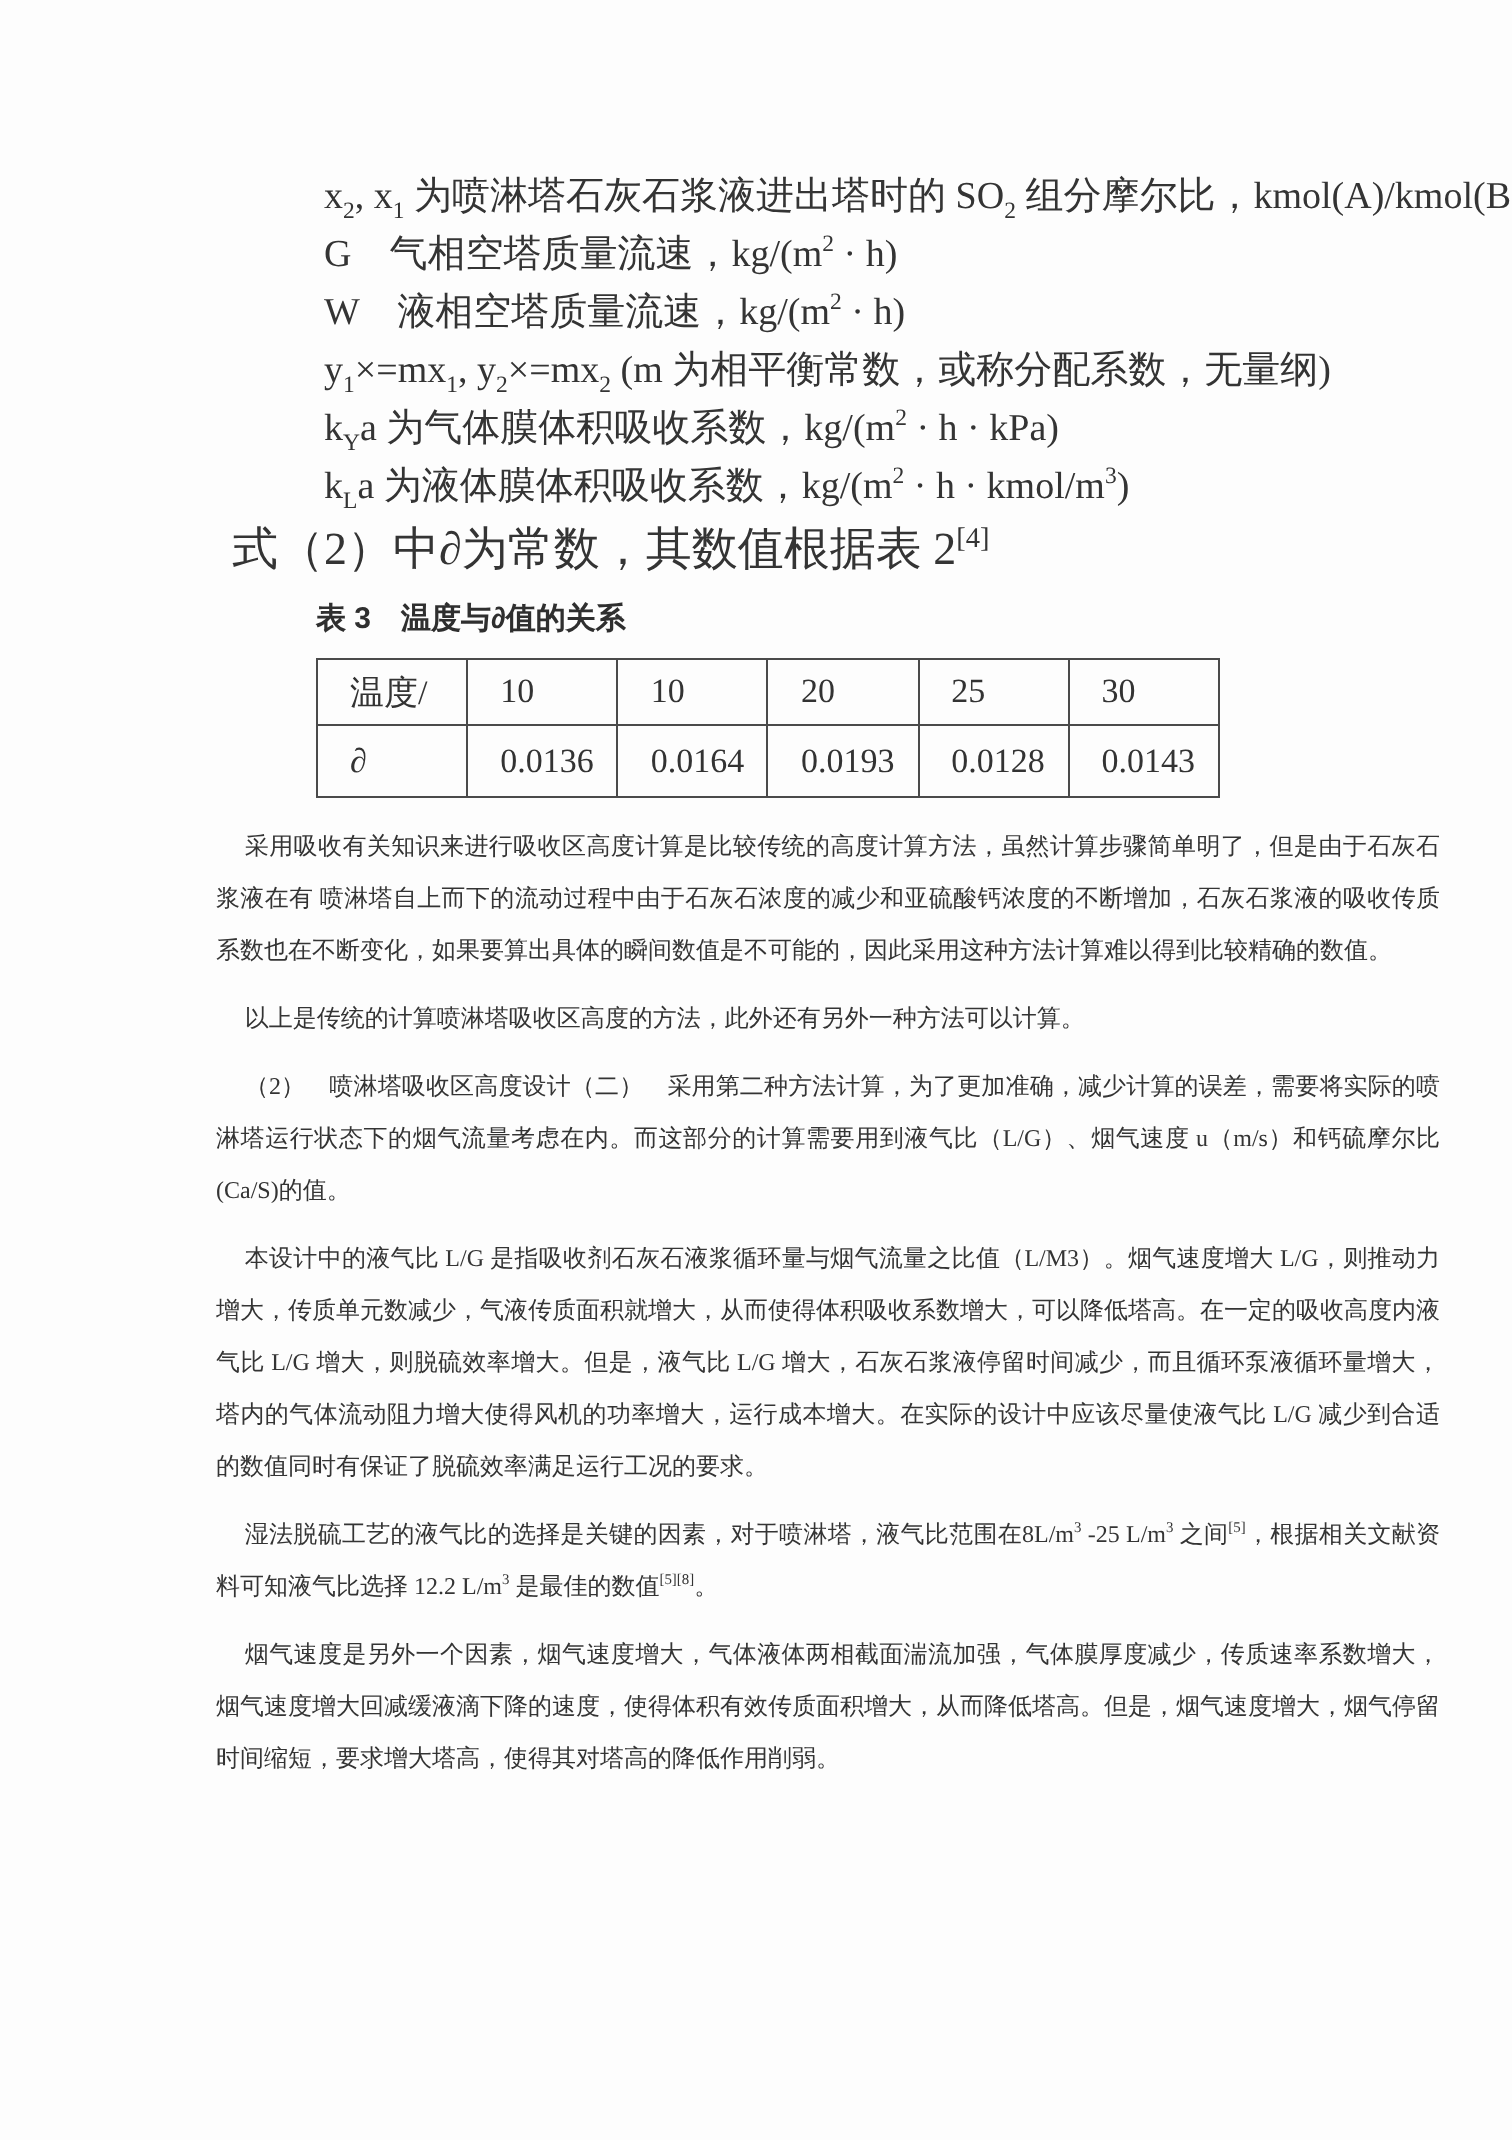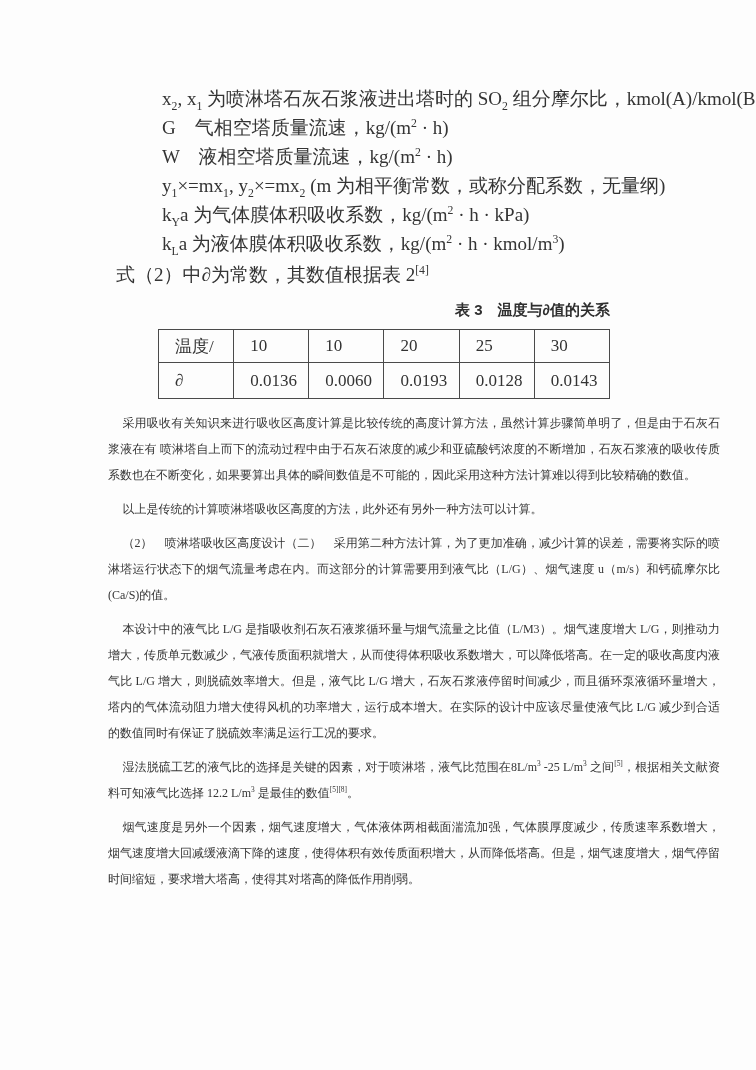--- a/index.html
+++ b/index.html
@@ -22,34 +22,34 @@
   .defs{margin:0 0 2px 54px;}
   .def{
     margin:0;
     font-size:19px;
     line-height:29px;
     white-space:nowrap;
     color:#343434;
   }
   .eq-note{
     margin:2px 0 0 8px;
-    font-size:19px;
+    font-size:23px;
     line-height:30px;
     color:#343434;
   }
   sub,sup{font-size:0.62em;line-height:0;}
   sup{vertical-align:super;}
   sub{vertical-align:sub;}
   
   .table-block{
     width:452px;
     margin:10px 0 0 50px;
   }
   .table-caption{
-    text-align:right;
+    text-align:left;
     font-family:"Liberation Sans","DejaVu Sans",sans-serif;
     font-weight:700;
     font-size:15px;
     line-height:20px;
     margin:0 0 9px 0;
     color:#2f2f2f;
   }
   table.data{
     border-collapse:collapse;
     width:452px;
@@ -102,21 +102,21 @@
             <td>温度/</td>
             <td>10</td>
             <td>10</td>
             <td>20</td>
             <td>25</td>
             <td>30</td>
           </tr>
           <tr class="r2">
             <td>∂</td>
             <td>0.0136</td>
-            <td>0.0060</td>
+            <td>0.0164</td>
             <td>0.0193</td>
             <td>0.0128</td>
             <td>0.0143</td>
           </tr>
         </tbody>
       </table>
     </div>
 
     <div class="paras">
       <p class="para">采用吸收有关知识来进行吸收区高度计算是比较传统的高度计算方法，虽然计算步骤简单明了，但是由于石灰石浆液在有 喷淋塔自上而下的流动过程中由于石灰石浓度的减少和亚硫酸钙浓度的不断增加，石灰石浆液的吸收传质系数也在不断变化，如果要算出具体的瞬间数值是不可能的，因此采用这种方法计算难以得到比较精确的数值。</p>

